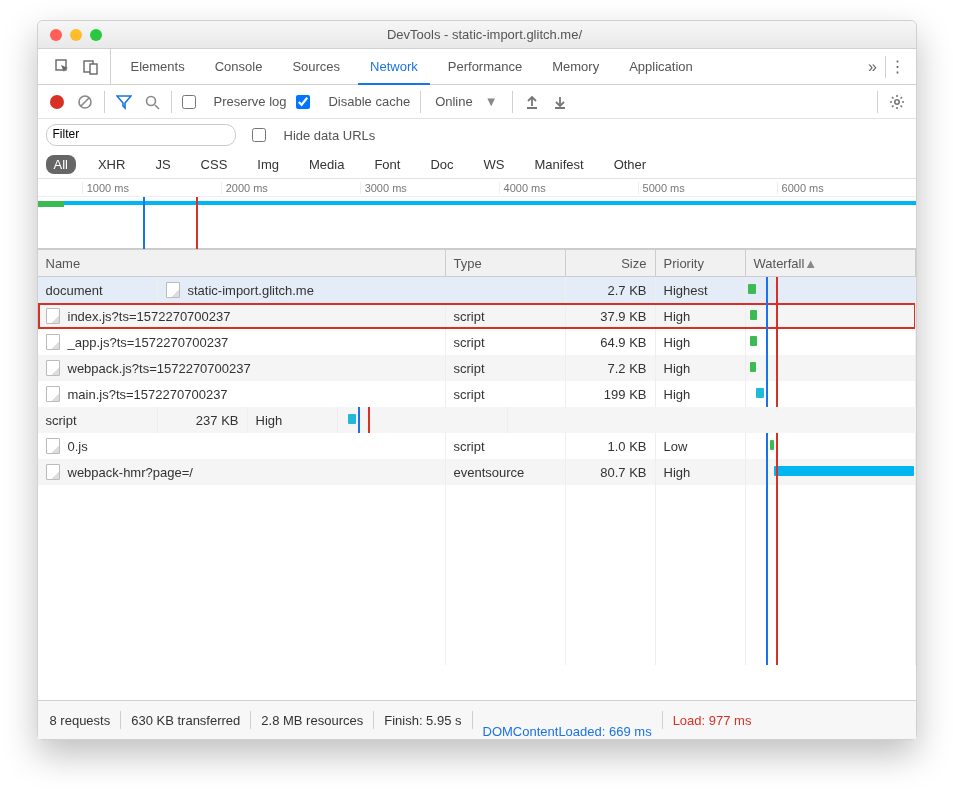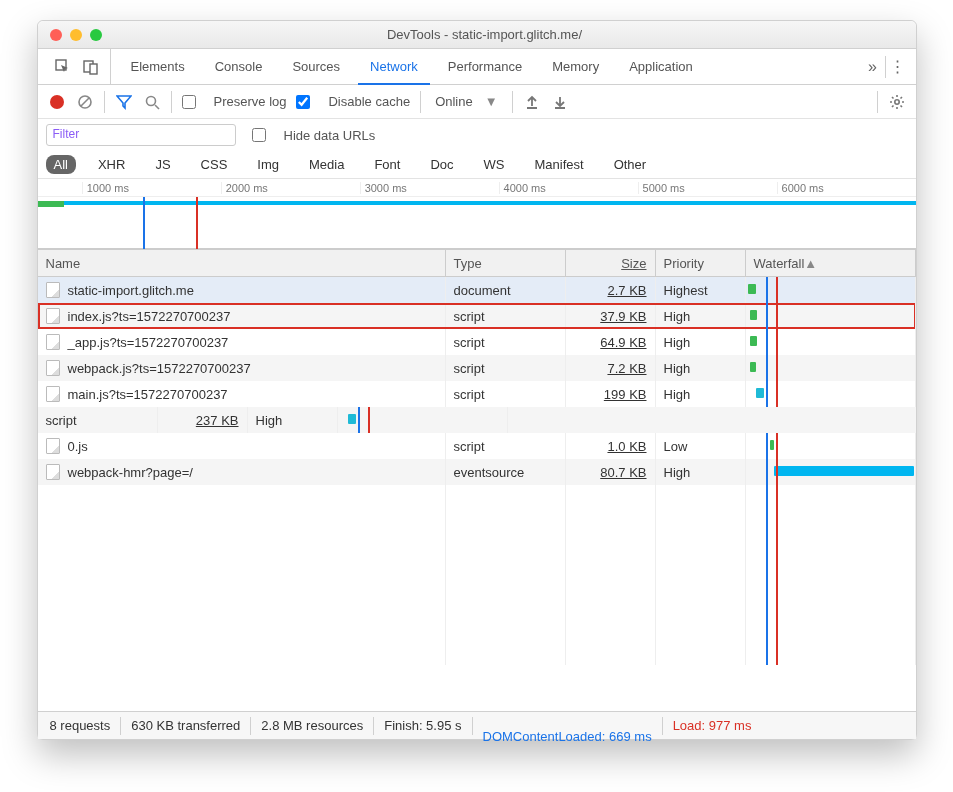--- a/index.html
+++ b/index.html
@@ -24,56 +24,56 @@
   .toolbar { display: flex; align-items: center; height: 34px; border-bottom: 1px solid #e3e3e3; padding: 0 10px; gap: 10px; }
   .record { width: 14px; height: 14px; border-radius: 50%; background: #d93025; }
   .icon { color: #666; display: inline-flex; align-items: center; justify-content: center; width: 18px; height: 18px; cursor: pointer; }
   .spacer { flex: 1; }
   .sep { width: 1px; height: 22px; background: #d0d0d0; }
   .chk { display: flex; align-items: center; gap: 18px; color: #555; }
   .chk input { width: 14px; height: 14px; }
   .select { display: flex; align-items: center; gap: 12px; color: #555; padding: 0 4px; }
   
   .filterrow { display: flex; align-items: center; height: 32px; padding: 0 8px; gap: 16px; }
-  .filterbox { width: 190px; height: 22px; border: 1px solid #ccc; border-radius: 3px; padding: 2px 6px; color: #8b5cf6; font-size: 12px; }
+  .filterbox { width: 190px; height: 22px; border: 1px solid #ccc; border-radius: 10px; padding: 2px 6px; color: #000000; font-size: 12px; }
   
   .typerow { display: flex; align-items: center; gap: 14px; padding: 4px 8px; border-bottom: 1px solid #e3e3e3; }
   .pill { padding: 2px 8px; border-radius: 8px; color: #333; cursor: pointer; }
   .pill.active { background: #666; color: #fff; }
   
   .overview { position: relative; height: 70px; border-bottom: 1px solid #ccc; }
   .tickrow { display: flex; font-size: 11px; color: #777; border-bottom: 1px solid #eee; height: 18px; align-items: center; }
   .tick { flex: 1; border-left: 1px solid #eee; padding-left: 4px; }
   .tick:first-child { border-left: none; }
   .ovbody { position: relative; flex: 1; height: 52px; }
   .ovfill { position: absolute; top: 4px; height: 6px; }
   .ovline { position: absolute; top: 0; bottom: 0; width: 2px; }
   
   .grid { flex: 1; display: flex; flex-direction: column; overflow: hidden; }
   .ghead { display: flex; background: #f1f1f1; border-bottom: 1px solid #ccc; border-top: 1px solid #ccc; height: 28px; font-size: 13px; color: #555; }
   .gh { display: flex; align-items: center; padding: 0 8px; border-right: 1px solid #ccc; }
   .col-name { flex: 1.7; }
   .col-type { width: 120px; }
-  .col-size { width: 90px; justify-content: flex-end; text-decoration: underline; }
+  .col-size { width: 90px; justify-content: flex-end; }
   .col-pri  { width: 90px; }
   .col-wf   { width: 170px; position: relative; }
   .gbody { flex: 1; overflow: auto; background: #fff; position: relative; }
   .row { display: flex; height: 26px; align-items: stretch; font-size: 13px; }
   .row:nth-child(even) { background: #f5f5f5; }
   .row.sel { background: #e4ecf7; }
   .row.hl { outline: 2px solid #d93025; outline-offset: -2px; position: relative; z-index: 2; }
   .cell { display: flex; align-items: center; padding: 0 8px; border-right: 1px solid #eee; }
   .cell.col-size { justify-content: flex-end; }
   .fileicon { width: 14px; height: 16px; border: 1px solid #bbb; border-radius: 1px; margin-right: 8px; background: linear-gradient(135deg,#fff 70%,#ddd 71%); flex-shrink: 0; }
   .wfcell { position: relative; }
   .wfbar { position: absolute; top: 7px; height: 10px; border-radius: 1px; }
   .wf-v1 { position: absolute; top: 0; bottom: 0; width: 2px; background: #1a73e8; }
   .wf-v2 { position: absolute; top: 0; bottom: 0; width: 2px; background: #d93025; }
   
-  .footer { height: 28px; border-top: 1px solid #d0d0d0; background: #f7f7f7; display: flex; align-items: center; padding: 0 12px; gap: 10px; font-size: 13px; }
+  .footer { height: 39px; border-top: 1px solid #d0d0d0; background: #f7f7f7; display: flex; align-items: center; padding: 0 12px; gap: 10px; font-size: 13px; }
   .footer .sep { height: 18px; }
   .dcl { color: #1a73e8; margin-top: 22px; }
   .load { color: #d93025; }
   svg { display: block; }
 </style>
 </head>
 <body>
 
 <div class="window">
 
@@ -219,25 +219,25 @@
       <div class="gh col-type">Type</div>
       <div class="gh col-size">Size</div>
       <div class="gh col-pri">Priority</div>
       <div class="gh col-wf" style="justify-content:flex-start">
         <span>Waterfall</span>
         <span style="color:#888">▲</span>
       </div>
     </div>
     <div class="gbody" id="gbody">
         <div class="row sel">
+          <div class="cell col-type">document</div>
           <div class="cell col-name">
             <span class="fileicon"></span>
             <span>static-import.glitch.me</span>
           </div>
-          <div class="cell col-type">document</div>
           <div class="cell col-size">2.7 KB</div>
           <div class="cell col-pri">Highest</div>
           <div class="cell col-wf wfcell">
             <div class="wfbar" style="left:2px;width:8px;background:#3cba54"></div>
             <div class="wf-v1" style="left:12%"></div>
             <div class="wf-v2" style="left:18%"></div>
           </div>
         </div>
         <div class="row hl">
           <div class="cell col-name">

